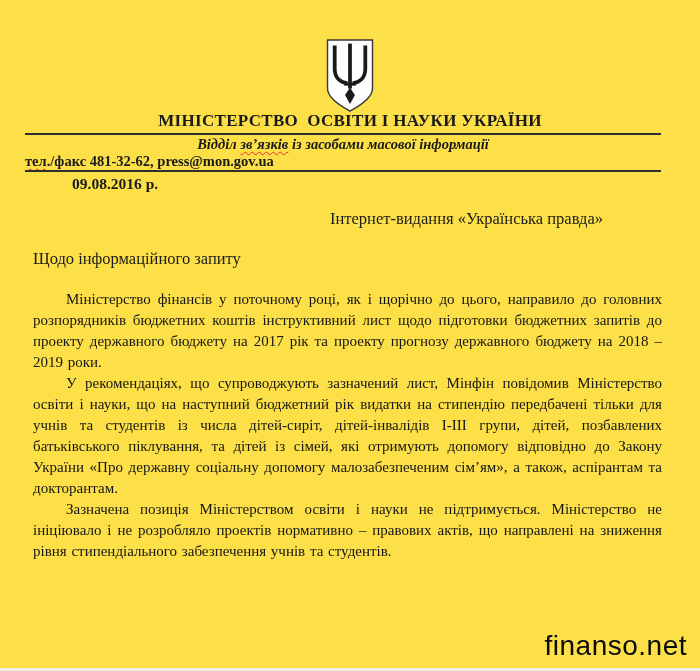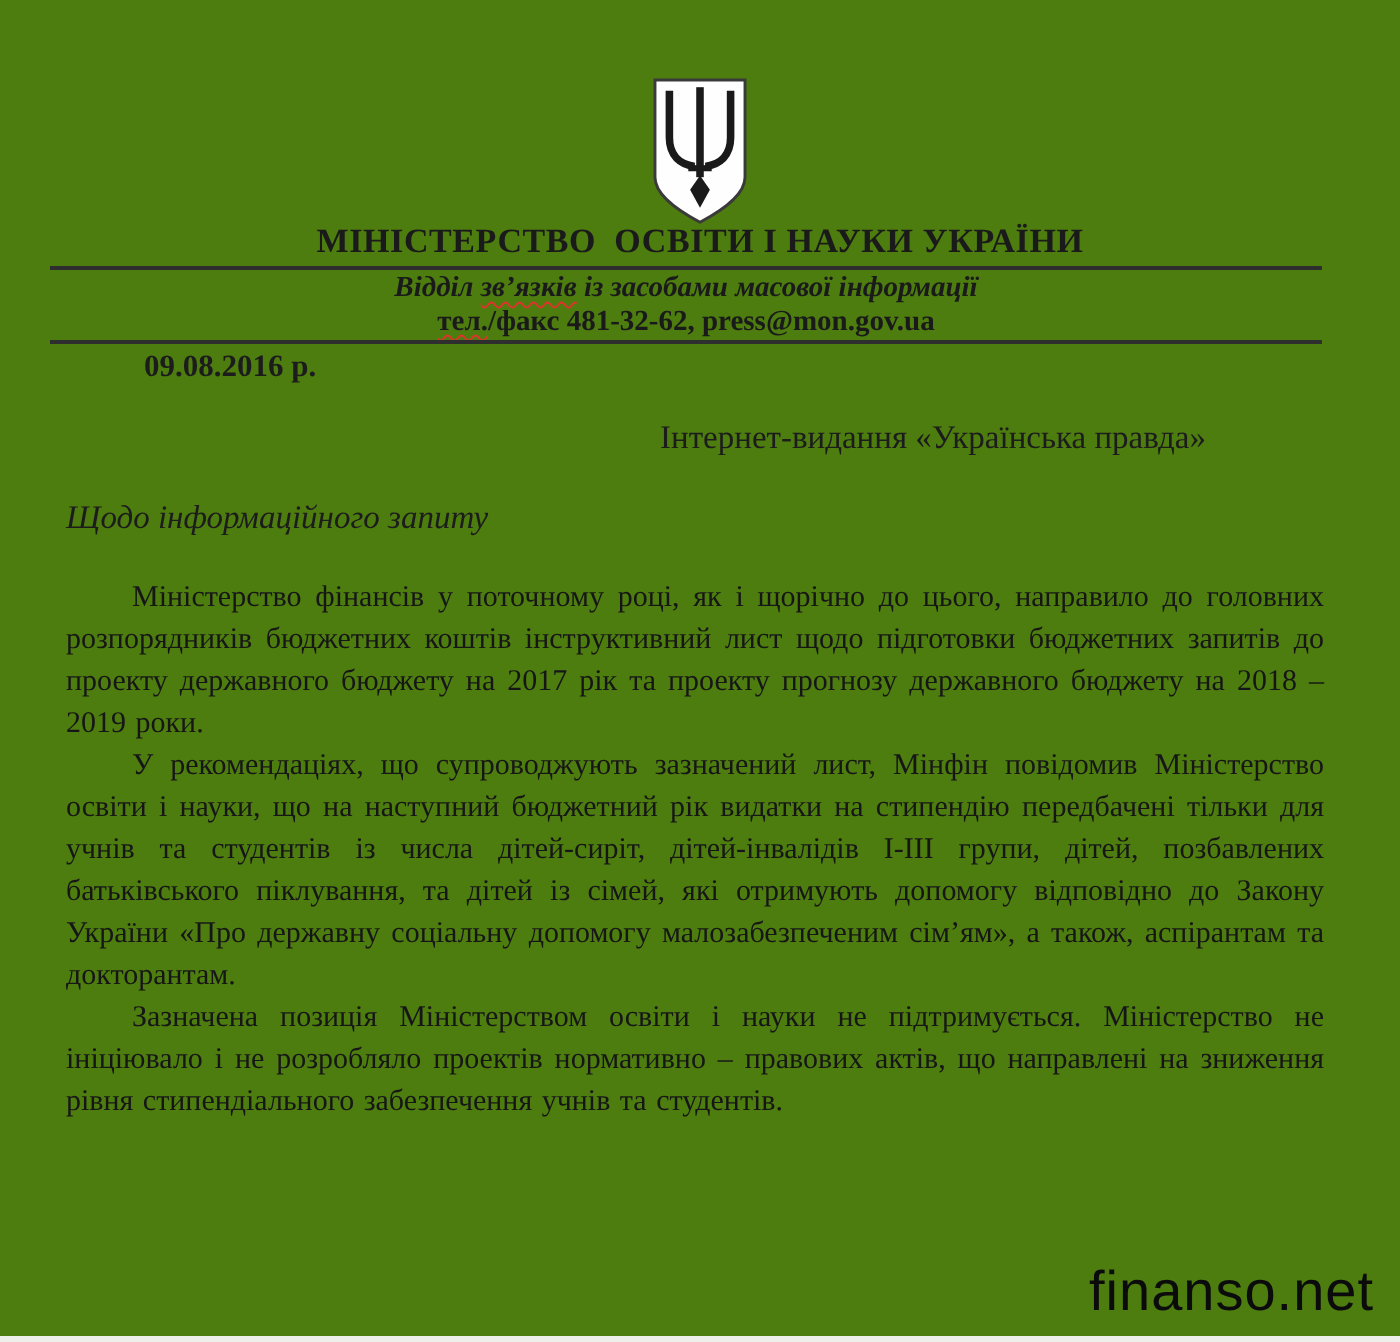--- a/index.html
+++ b/index.html
@@ -4,21 +4,21 @@
 <style>
   html, body { margin: 0; padding: 0; }
   body {
     width: 700px; height: 671px;
     background: #ffffff;
     font-family: "Liberation Serif", serif;
   }
   .page {
     position: relative;
     width: 700px; height: 671px;
-    background: #4d7c0f;
+    background: #fde047;
     color: #1c1c1c;
     overflow: hidden;
   }
   .emblem {
     position: absolute;
     top: 38px; left: 0; right: 0;
     display: flex; justify-content: center;
   }
   .ministry {
     position: absolute;
@@ -42,21 +42,21 @@
     top: 136px; left: 25px; width: 636px;
     text-align: center;
     font-weight: bold;
     font-size: 14.5px;
     color: #1a1a1a;
     font-style: italic;
   }
   .contact-line {
     position: absolute;
     top: 152.5px; left: 25px; width: 636px;
-    text-align: center;
+    text-align: left;
     font-weight: bold;
     font-size: 14.5px;
     color: #1a1a1a;
   }
   .misspelled {
     text-decoration-line: underline;
     text-decoration-style: wavy;
     text-decoration-color: #e0322c;
     text-decoration-thickness: 1px;
     text-underline-offset: 2px;
@@ -70,21 +70,20 @@
   }
   .addressee {
     position: absolute;
     top: 209px; left: 330px;
     font-size: 16.5px;
   }
   .subject {
     position: absolute;
     top: 249px; left: 33px;
     font-size: 16.5px;
-    font-style: italic;
   }
   .letter-body {
     position: absolute;
     top: 289px; left: 33px; width: 629px;
     font-size: 15px;
     line-height: 21px;
     text-align: justify;
     word-spacing: 1px;
     color: #161616;
   }

